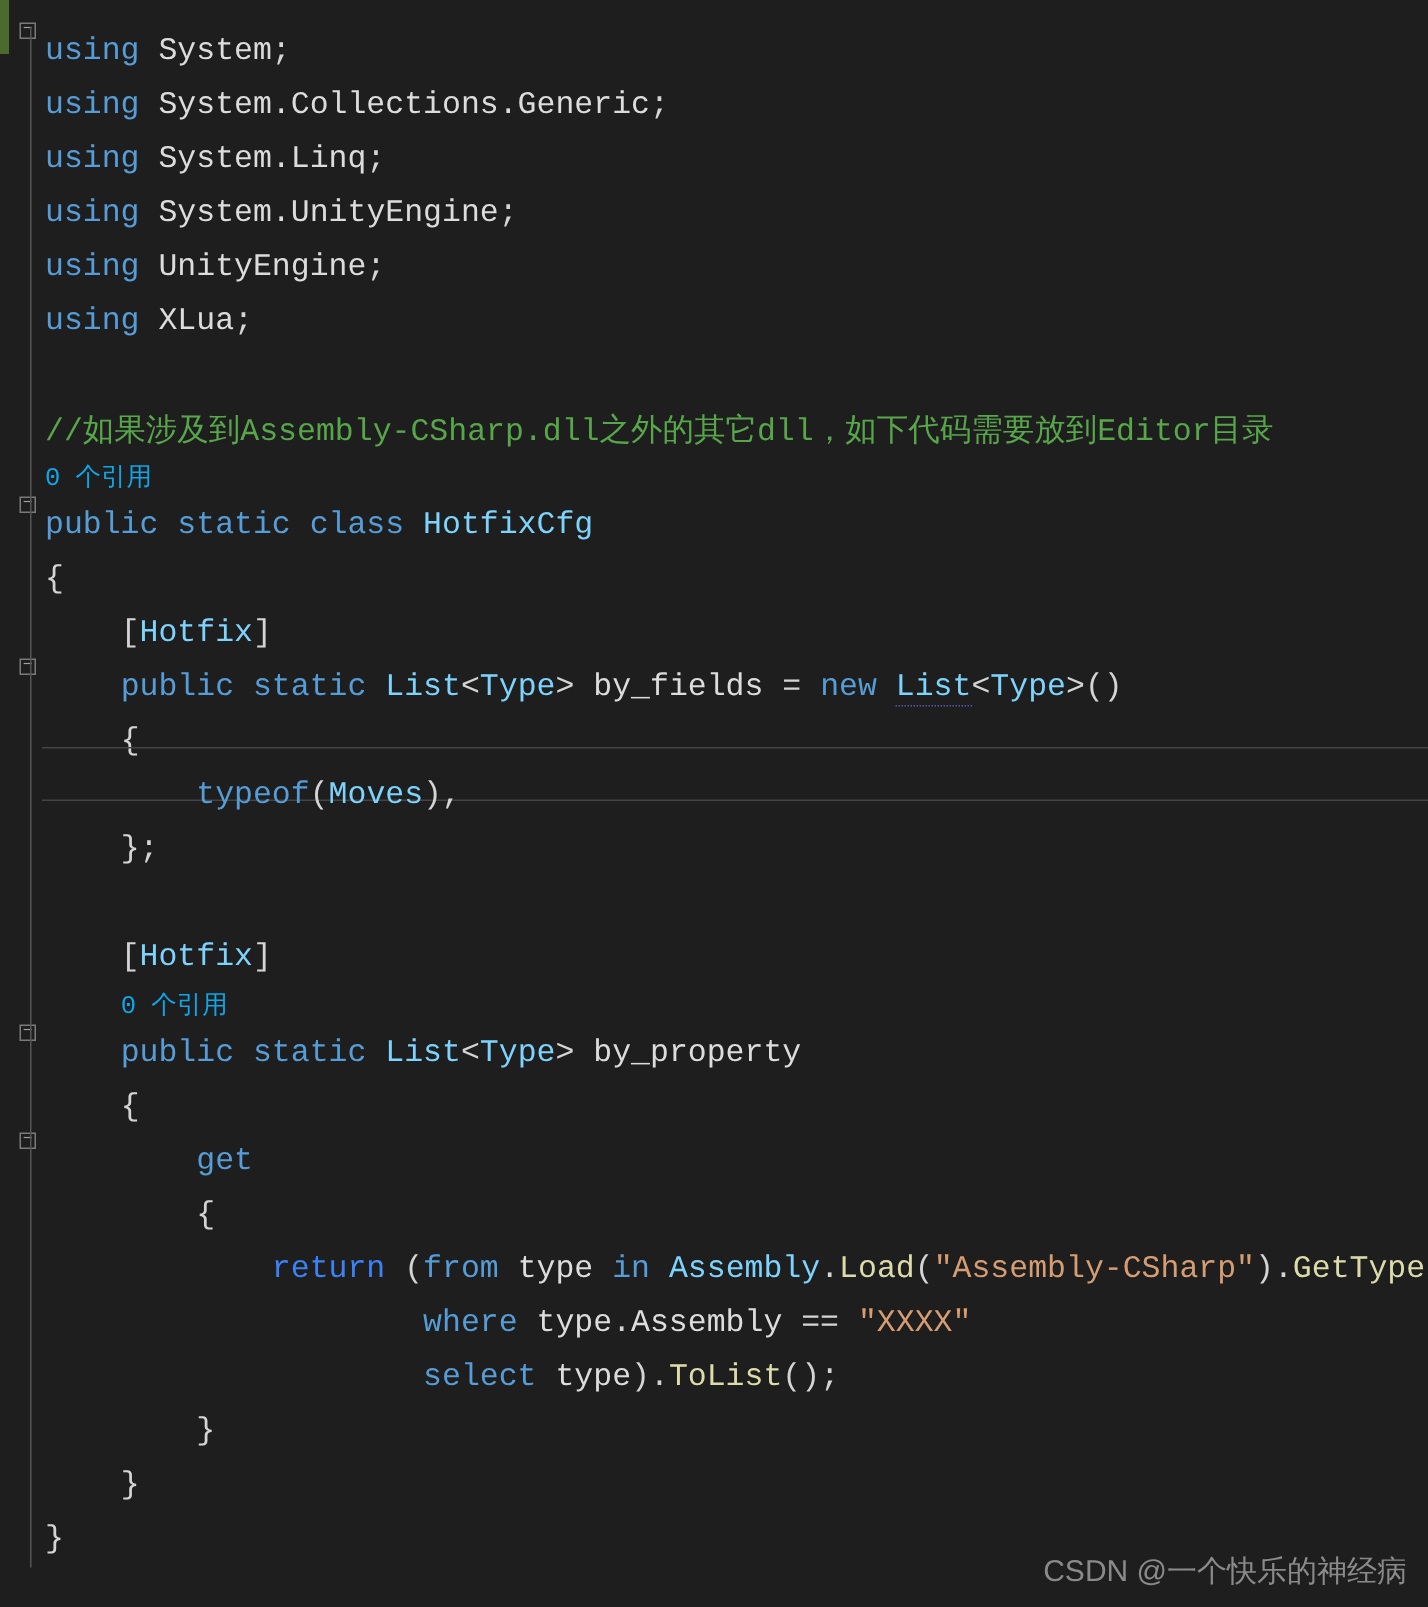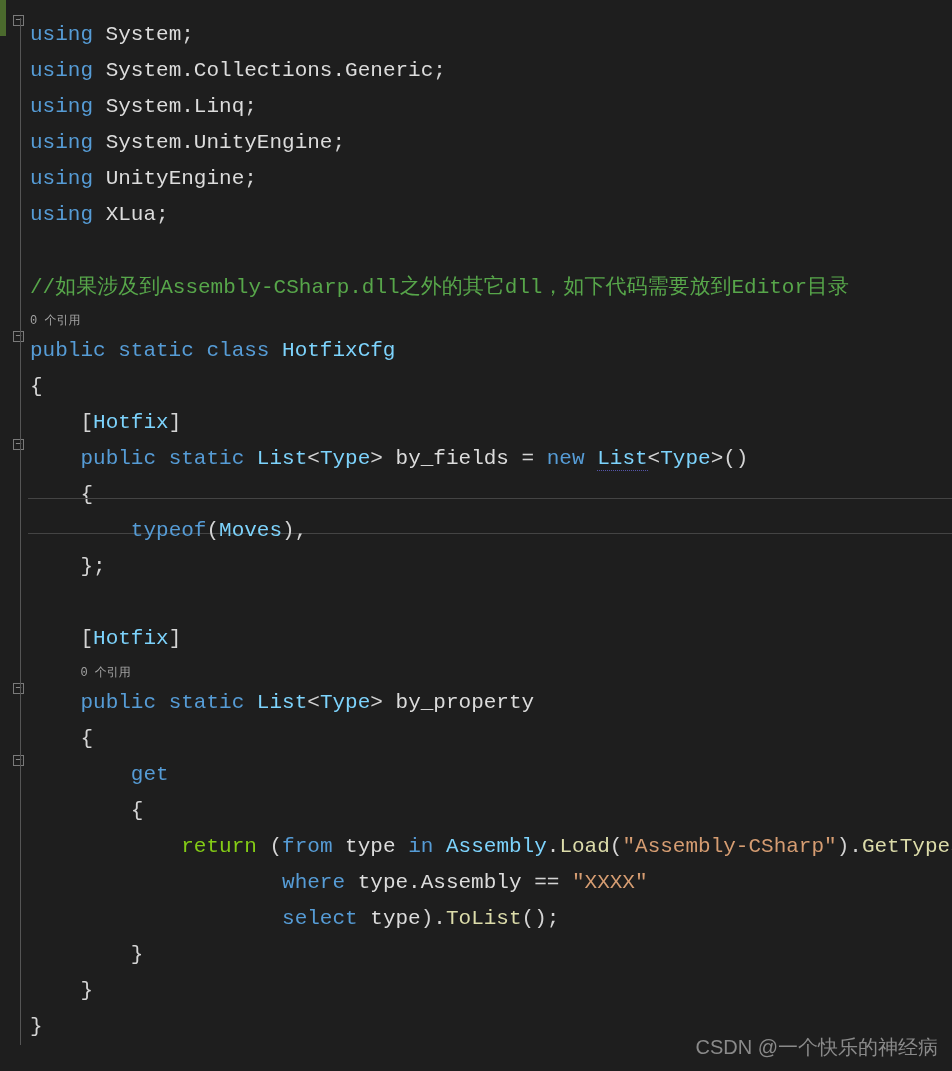--- a/index.html
+++ b/index.html
@@ -48,25 +48,25 @@
     top: 18px;
     bottom: 26px;
     width: 1px;
     background: #555;
   }
   .code { padding-left: 2px; position: relative; margin-top: 28px; }
   .kw   { color: #569cd6; }
   .type { color: #7dd3fc; }
   .str  { color: #d69d72; }
   .cmt  { color: #57a64a; }
-  .lens { color: #a3a3a3; font-size: 12px; }
+  .lens { color: #0ea5e9; font-size: 17px; }
   .ident{ color: #dcdcdc; }
   .punct{ color: #d4d4d4; }
   .method{ color: #dcdcaa; }
-  .linq { color: #84cc16; }
+  .linq { color: #3b82f6; }
   .underline { border-bottom: 1px dotted #55a; }
   .cursor-line {
     position: absolute;
     left: 28px; right: 0;
     height: 36px;
     border-top: 1px solid #444;
     border-bottom: 1px solid #444;
     pointer-events: none;
   }
   .change-mark {

